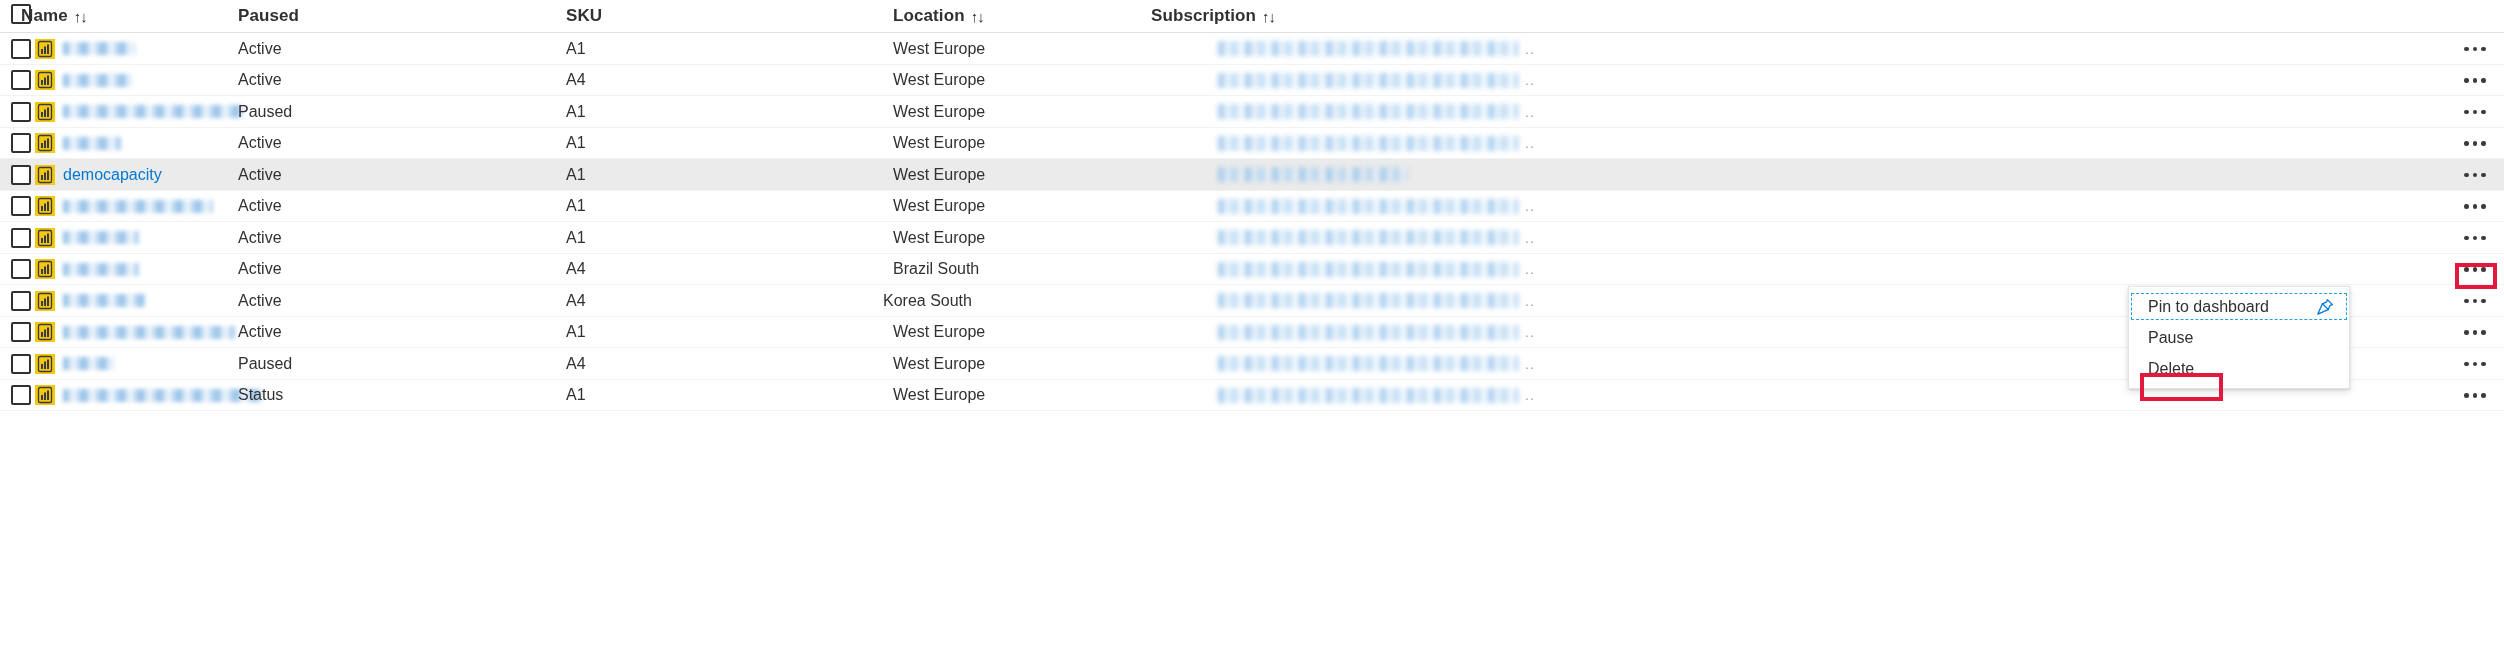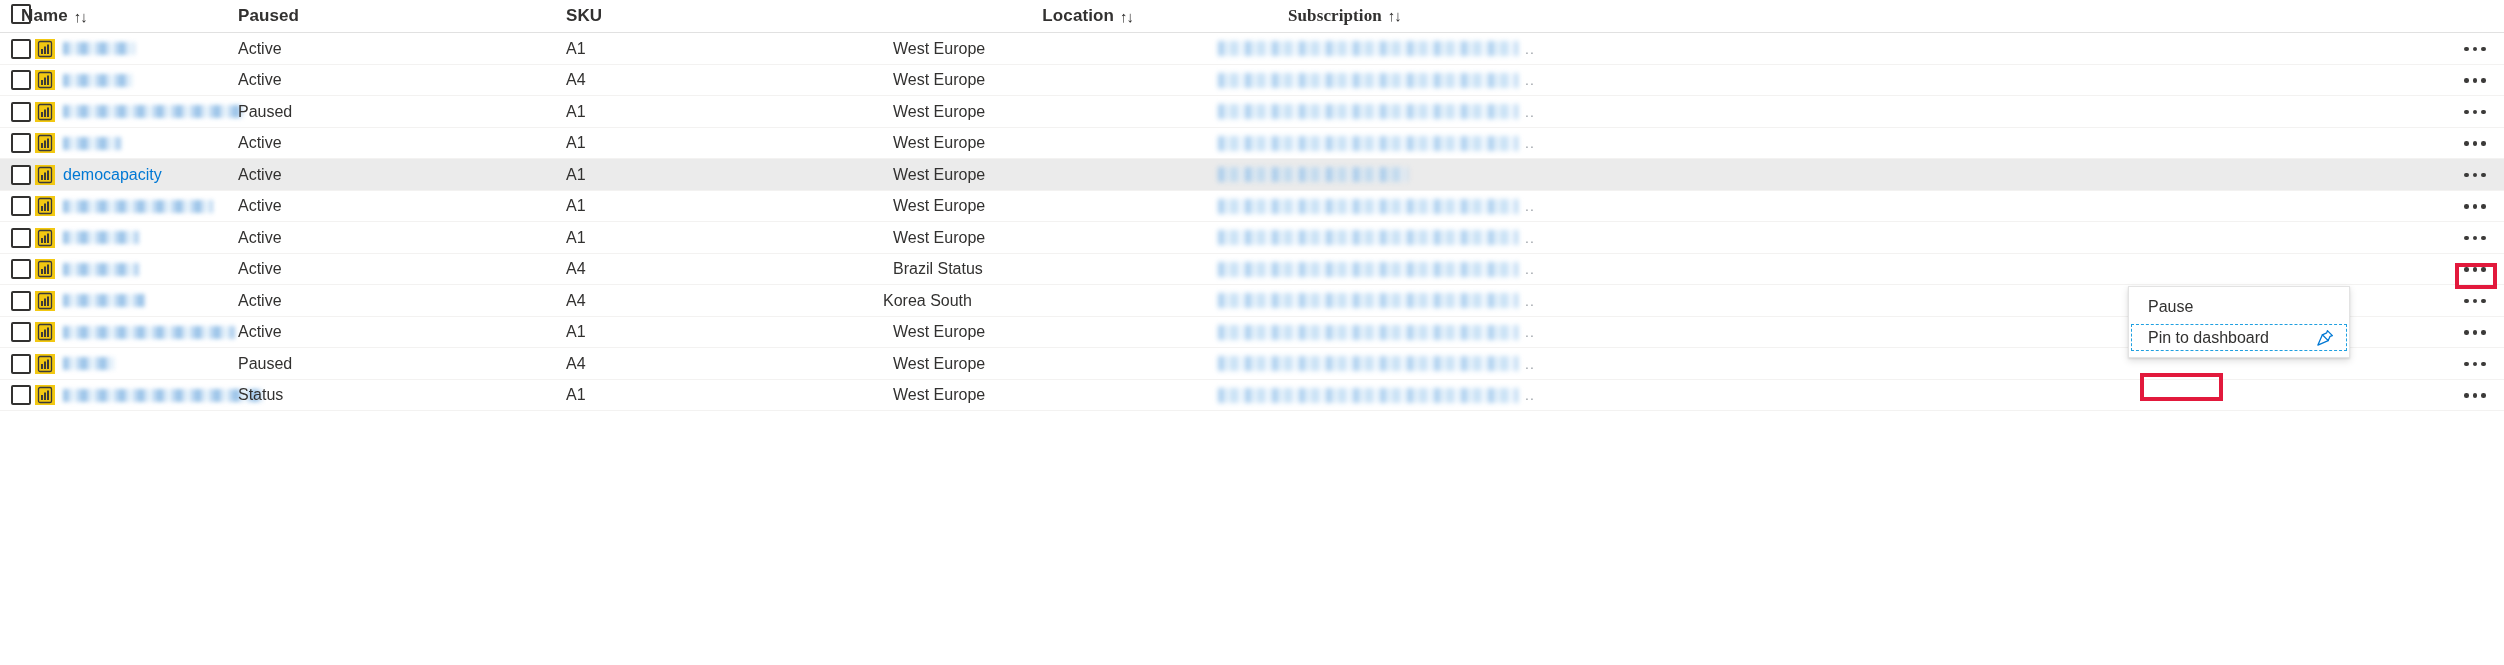--- a/index.html
+++ b/index.html
@@ -42,22 +42,22 @@
     color: #323130;
     letter-spacing: -1px;
     line-height: 1;
   }
 
   
   .c-check { position: absolute; left: 11px;   width: 24px; }
   .c-name  { position: absolute; left: 21px;   width: 200px; }
   .c-stat  { position: absolute; left: 238px;  width: 200px; }
   .c-sku   { position: absolute; left: 566px;  width: 200px; }
-  .c-loc   { position: absolute; left: 893px;  width: 240px; justify-content: flex-end; }
-  .c-sub   { position: absolute; left: 1288px; width: 320px; font-family: Liberation Serif, serif; }
+  .c-loc   { position: absolute; left: 893px;  width: 240px; }
+  .c-sub   { position: absolute; left: 1151px; width: 320px; }
 
   
   .row {
     position: relative;
     display: block;
     height: 31.5px;
     border-bottom: 1px solid #f3f2f1;
     background: #ffffff;
   }
   .row.sel { background: #ebebeb; }
@@ -414,21 +414,21 @@
               <rect x="3.5" y="2.5" width="13" height="15" rx="1.6" fill="none" stroke="#3b3a39" stroke-width="1.3"></rect>
               <rect x="6" y="10" width="2" height="5" fill="#3b3a39"></rect>
               <rect x="9" y="7.5" width="2" height="7.5" fill="#3b3a39"></rect>
               <rect x="12" y="5.5" width="2" height="9.5" fill="#3b3a39"></rect>
             </svg>
           </span>
           <span class="blur" style="width:76px"></span>
         </div>
         <div class="cell" style="left:238px">Active</div>
         <div class="cell" style="left:566px">A4</div>
-        <div class="cell" style="left:893px">Brazil Status</div>
+        <div class="cell" style="left:893px">Brazil South</div>
         <div class="cell sub-cell" style="left:1218px">
           <span class="sub-blur" style="width:300px"></span>
           <span class="sub-ell">..</span>
         </div>
         <div class="ell-btn">
           <i></i>
           <i></i>
           <i></i>
         </div>
       </div>
@@ -540,32 +540,35 @@
         </div>
         <div class="ell-btn">
           <i></i>
           <i></i>
           <i></i>
         </div>
       </div>
     </div>
 
   <div class="menu" id="ctxmenu" style="left:2128px; top:286px; width:222px;">
-    <div class="mi">
-      <span>Pause</span>
-    </div>
     <div class="mi focus">
       <span>Pin to dashboard</span>
       <span class="pin">
         <svg viewBox="0 0 20 20" width="20" height="20">
           <g fill="none" stroke="#0078d4" stroke-width="1.3" stroke-linecap="round" stroke-linejoin="round">
             <path d="M12.4 2.6 L17.4 7.6 L15.1 8.3 L13.2 12.6 L7.4 6.8 L11.7 4.9 Z"></path>
             <path d="M7.4 6.8 L2.9 17.1 L13.2 12.6"></path>
           </g>
         </svg>
       </span>
     </div>
+    <div class="mi">
+      <span>Pause</span>
+    </div>
+    <div class="mi">
+      <span>Delete</span>
+    </div>
   </div>
 
   <div class="redbox" style="left:2455px; top:263px; width:42px; height:26px;"></div>
   <div class="redbox" style="left:2140px; top:373px; width:83px; height:28px;"></div>
 
 </div>
 
 </body></html>

